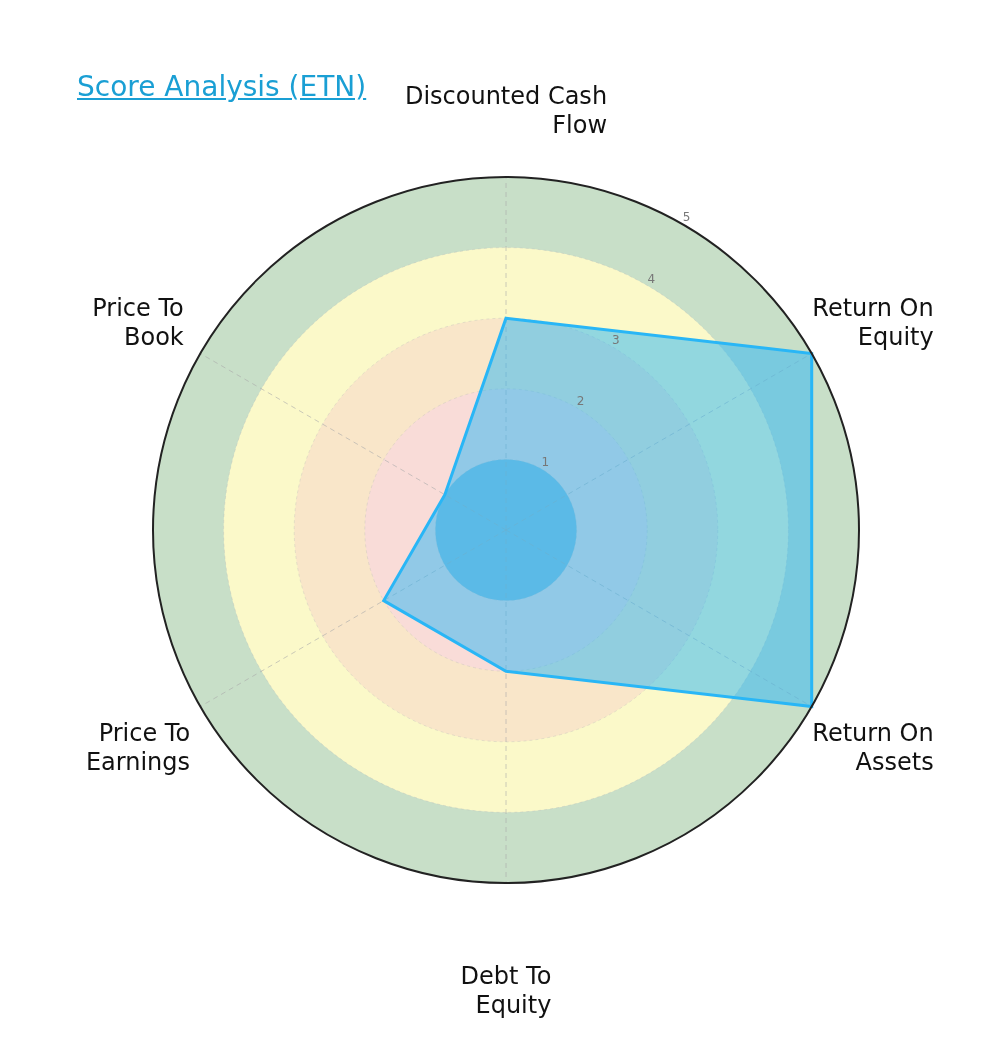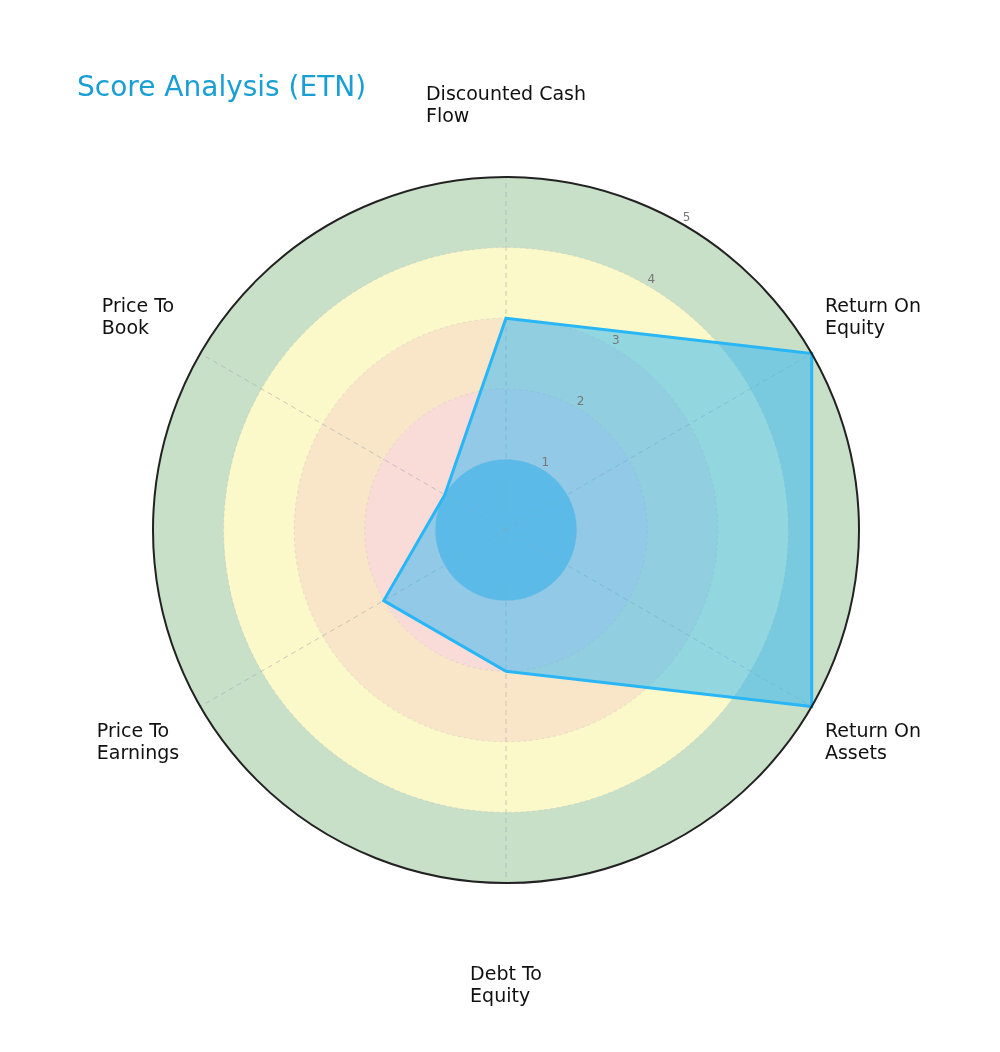--- a/index.html
+++ b/index.html
@@ -1,22 +1,22 @@
 <!DOCTYPE html>
 <html><head>
 <meta charset="utf-8">
 <style>
   html, body { margin: 0; padding: 0; background: #ffffff; }
   body { width: 1000px; height: 1052px; position: relative; overflow: hidden;
          font-family: "DejaVu Sans", sans-serif; }
   #chart-title { position: absolute; left: 77px; top: 70px; font-size: 28px;
-                 color: #1a9fd4; white-space: nowrap; }
+                 color: #1a9fd4; white-space: nowrap; text-decoration: underline; }
   svg { position: absolute; left: 0; top: 0; }
-  .axis-label { position: absolute; font-size: 19px; color: #111; text-align: left;
-                line-height: 22px; transform: translateX(-50%); white-space: pre; }
+  .axis-label { position: absolute; font-size: 24px; color: #111; text-align: right;
+                line-height: 29px; transform: translateX(-50%); white-space: pre; }
 </style>
 </head>
 <body>
 
 <div id="chart-title">Score Analysis (ETN)</div>
 
 <svg id="radar" width="1000" height="1052" viewBox="0 0 1000 1052">
   <g id="bands">
       <circle cx="506" cy="530" r="353" fill="#c8dfc8" stroke="#bbb" stroke-opacity="0.35" stroke-dasharray="3,3"></circle>
       <circle cx="506" cy="530" r="282.40000000000003" fill="#fbf9c9" stroke="#bbb" stroke-opacity="0.35" stroke-dasharray="3,3"></circle>

